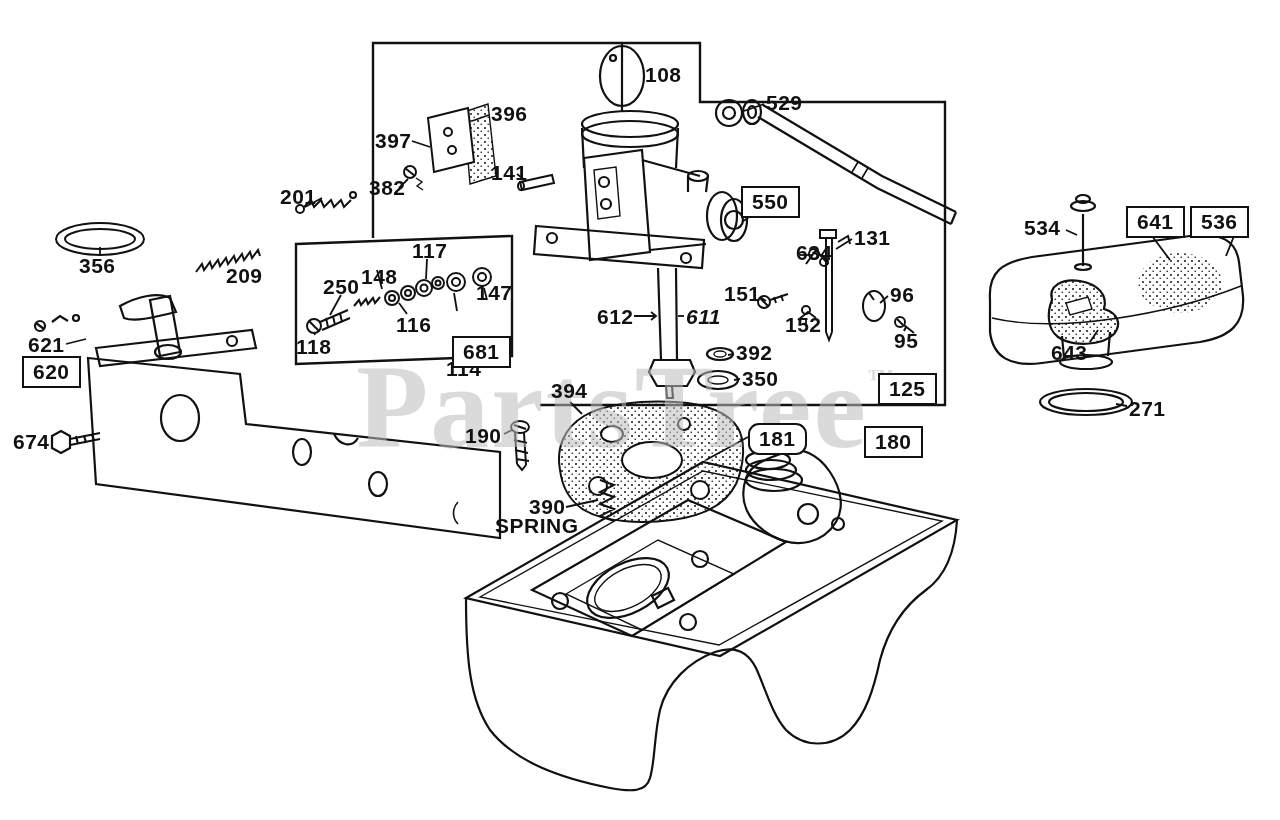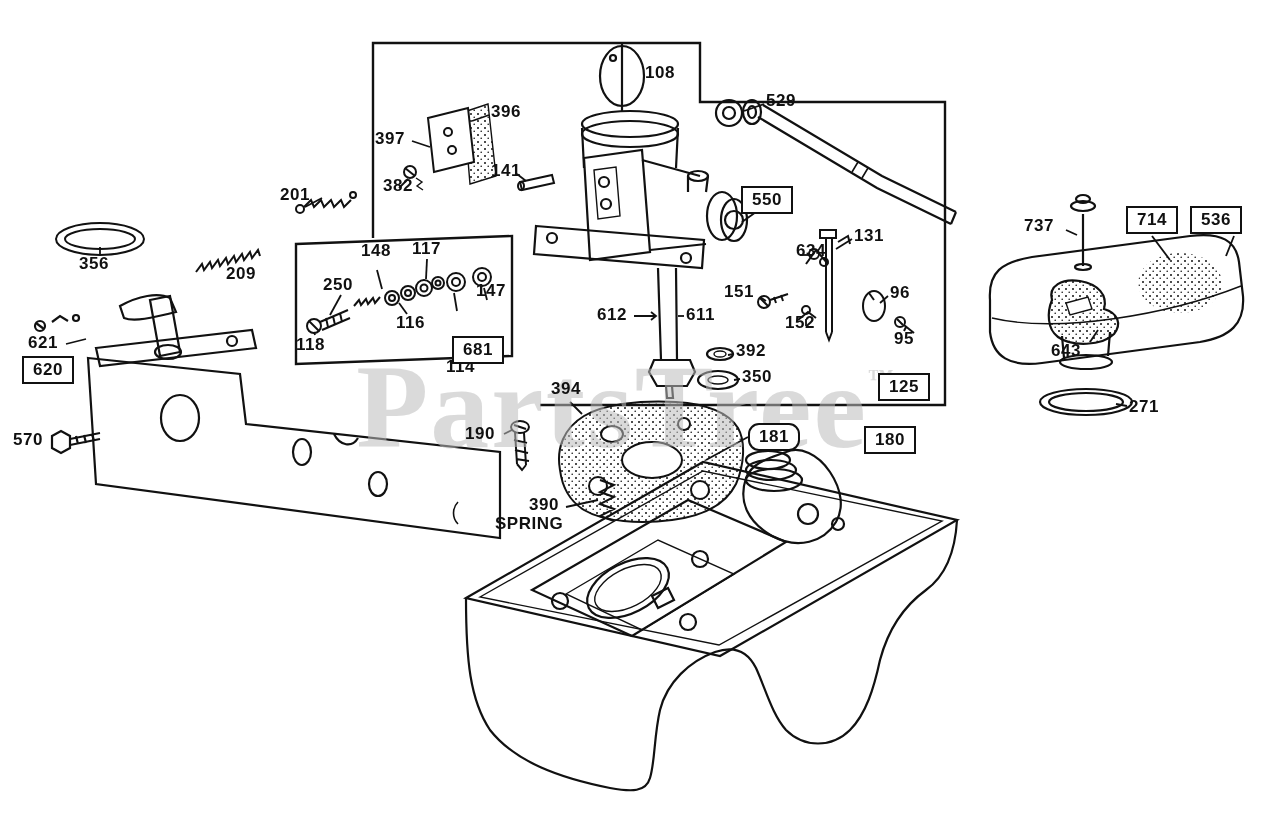--- a/index.html
+++ b/index.html
@@ -11,21 +11,21 @@
   .stage svg{position:absolute;left:0;top:0;z-index:1;}
   .watermark{
     position:absolute;left:625px;top:408px;transform:translate(-50%,-50%);
     z-index:3;pointer-events:none;white-space:nowrap;
     font-family:"Liberation Serif",serif;font-weight:700;
     font-size:118px;letter-spacing:2px;color:#bdbdbd;opacity:.55;
   }
   .watermark sup{font-size:26px;vertical-align:60px;letter-spacing:0;}
   #labels-layer{position:absolute;left:0;top:0;width:100%;height:100%;z-index:4;}
   .part-label{
-    position:absolute;font-weight:700;font-size:17px;color:#111;
+    position:absolute;font-weight:700;font-size:21px;color:#111;
     white-space:nowrap;letter-spacing:.5px;line-height:1;
   }
   .part-label.boxed{
     border:2px solid #111;background:#fff;padding:3px 9px 4px 9px;
   }
 </style>
 </head>
 <body>
 
 <div class="stage" style="background: rgb(255, 255, 255);">
@@ -245,54 +245,54 @@
       <path d="M315,335 L314,332"></path>
     </g>
   </svg>
 
   <div class="watermark" style="color: rgb(189, 189, 189);"><span>PartsTree</span><sup>™</sup></div>
 
   <div id="labels-layer">
       <div class="part-label" style="left: 645px; top: 64px;">108</div>
       <div class="part-label" style="left: 491px; top: 103px;">396</div>
       <div class="part-label" style="left: 375px; top: 130px;">397</div>
-      <div class="part-label" style="left: 383px; top: 177px;">382</div>
+      <div class="part-label" style="left: 369px; top: 177px;">382</div>
       <div class="part-label" style="left: 491px; top: 162px;">141</div>
       <div class="part-label" style="left: 280px; top: 186px;">201</div>
       <div class="part-label" style="left: 766px; top: 92px;">529</div>
       <div class="part-label boxed" style="left: 741px; top: 186px;">550</div>
       <div class="part-label" style="left: 854px; top: 227px;">131</div>
       <div class="part-label" style="left: 796px; top: 242px; text-align: center;">634</div>
       <div class="part-label" style="left: 79px; top: 255px;">356</div>
       <div class="part-label" style="left: 226px; top: 265px;">209</div>
-      <div class="part-label" style="left: 361px; top: 242px; text-align: right;">148</div>
+      <div class="part-label" style="left: 361px; top: 266px; text-align: right;">148</div>
       <div class="part-label" style="left: 412px; top: 240px;">117</div>
       <div class="part-label" style="left: 323px; top: 276px;">250</div>
       <div class="part-label" style="left: 396px; top: 314px;">116</div>
       <div class="part-label" style="left: 446px; top: 312px; margin-top: 46px;">114</div>
       <div class="part-label" style="left: 476px; top: 282px;">147</div>
       <div class="part-label" style="left: 296px; top: 336px;">118</div>
       <div class="part-label boxed" style="left: 452px; top: 336px;">681</div>
       <div class="part-label" style="left: 724px; top: 283px;">151</div>
       <div class="part-label" style="left: 785px; top: 314px;">152</div>
       <div class="part-label" style="left: 890px; top: 284px;">96</div>
       <div class="part-label" style="left: 894px; top: 330px;">95</div>
       <div class="part-label" style="left: 597px; top: 306px;">612</div>
-      <div class="part-label" style="left: 686px; top: 306px;">611</div>
+      <div class="part-label" style="left: 686px; top: 306px; font-style: italic;">611</div>
       <div class="part-label" style="left: 736px; top: 342px;">392</div>
       <div class="part-label" style="left: 742px; top: 368px;">350</div>
       <div class="part-label boxed" style="left: 878px; top: 373px;">125</div>
-      <div class="part-label" style="left: 1024px; top: 217px;">737</div>
-      <div class="part-label boxed" style="left: 1126px; top: 206px;">714</div>
+      <div class="part-label" style="left: 1024px; top: 217px;">534</div>
+      <div class="part-label boxed" style="left: 1126px; top: 206px;">641</div>
       <div class="part-label boxed" style="left: 1190px; top: 206px;">536</div>
       <div class="part-label" style="left: 1051px; top: 342px;">643</div>
       <div class="part-label" style="left: 1129px; top: 398px;">271</div>
       <div class="part-label" style="left: 28px; top: 334px;">621</div>
       <div class="part-label boxed" style="left: 22px; top: 356px;">620</div>
-      <div class="part-label" style="left: 13px; top: 431px;">570</div>
+      <div class="part-label" style="left: 13px; top: 431px;">674</div>
       <div class="part-label" style="left: 551px; top: 380px;">394</div>
       <div class="part-label" style="left: 465px; top: 425px;">190</div>
       <div class="part-label boxed" style="left: 748px; top: 423px; border-radius: 11px;">181</div>
       <div class="part-label boxed" style="left: 864px; top: 426px;">180</div>
       <div class="part-label" style="left: 529px; top: 496px;">390</div>
       <div class="part-label" style="left: 495px; top: 515px;">SPRING</div>
     </div>
 
 </div>
 

